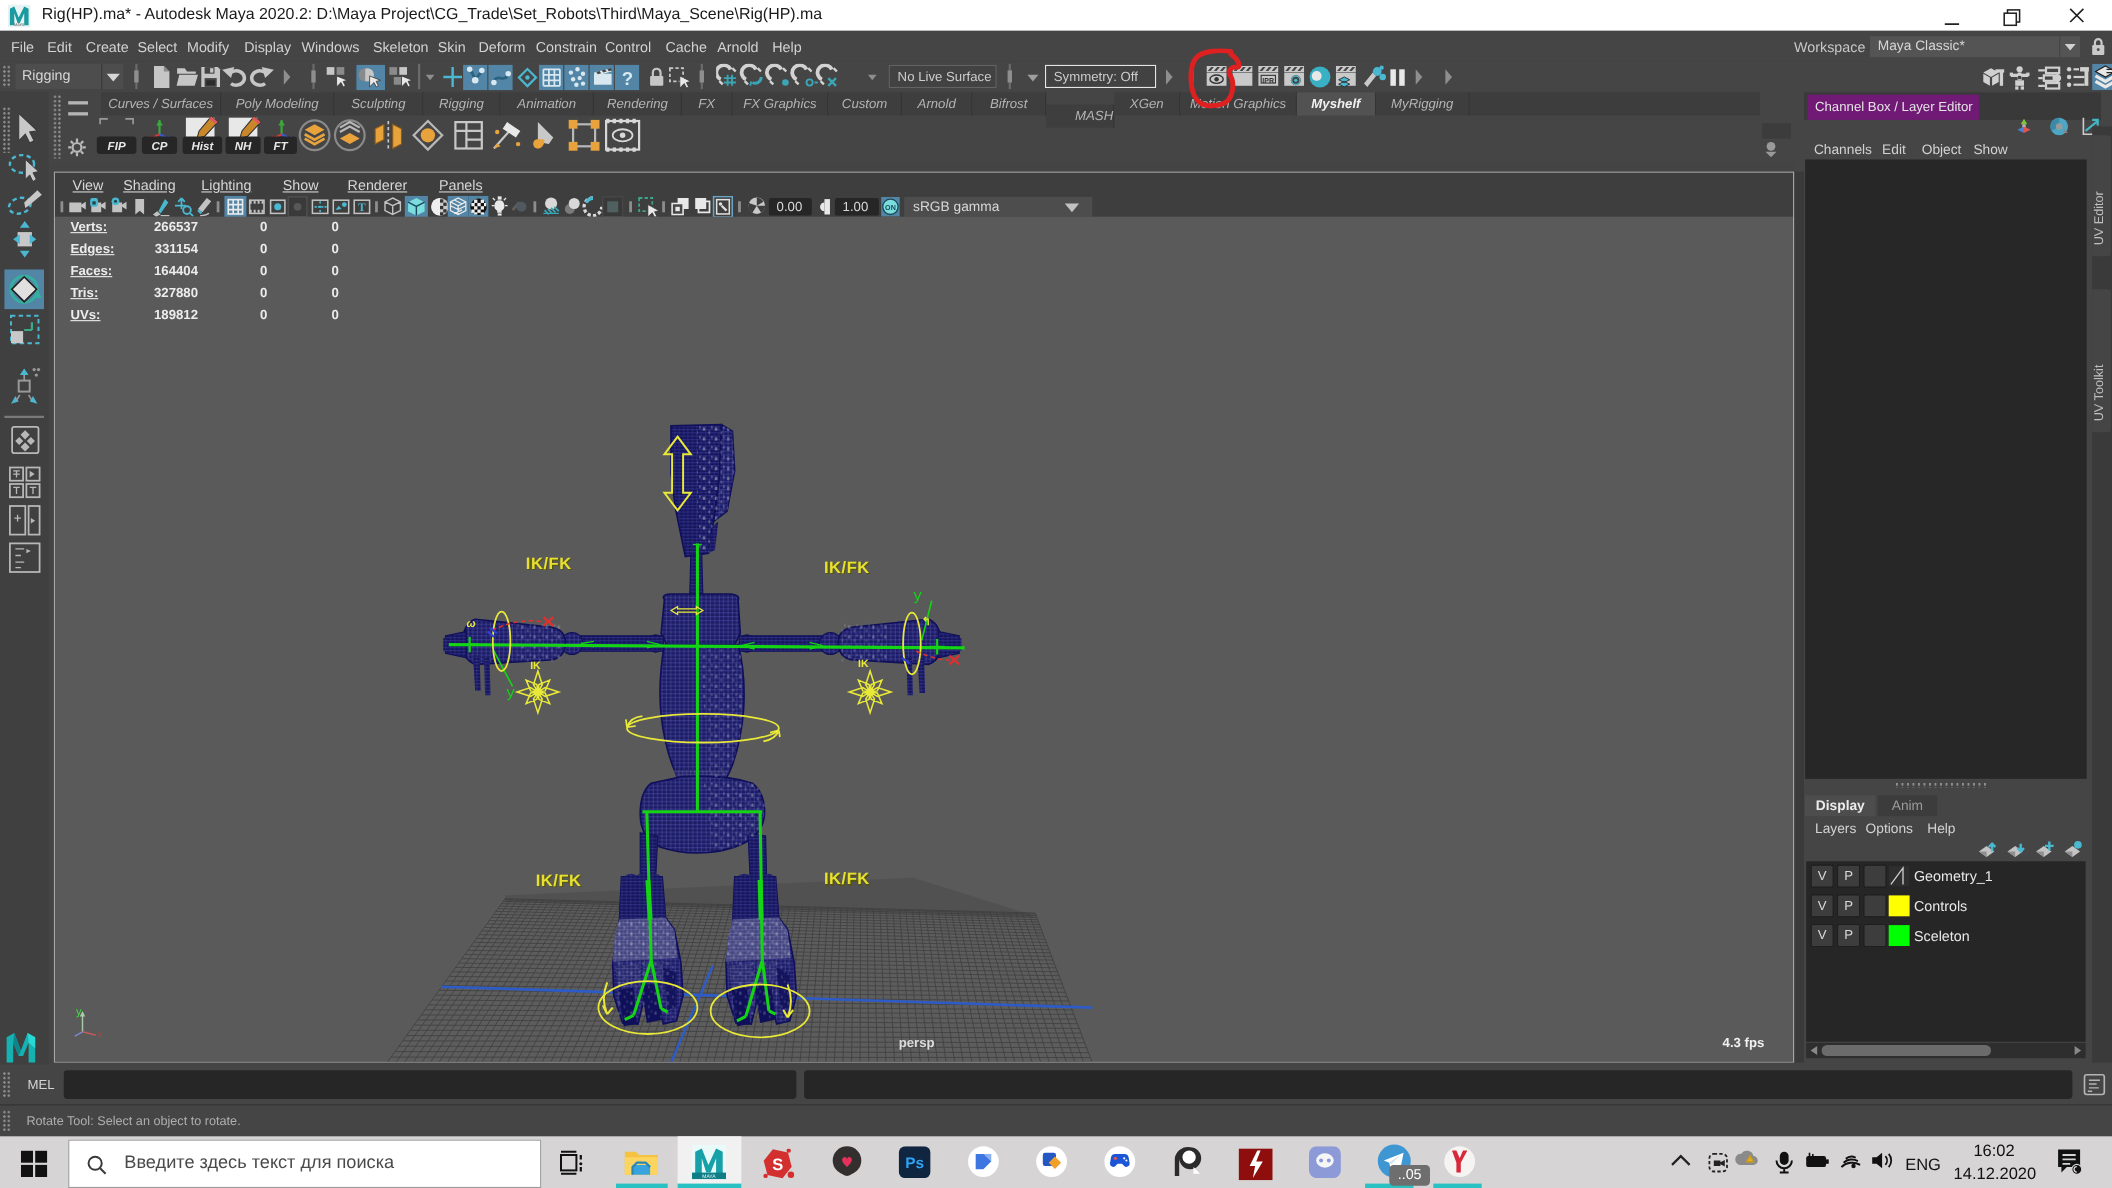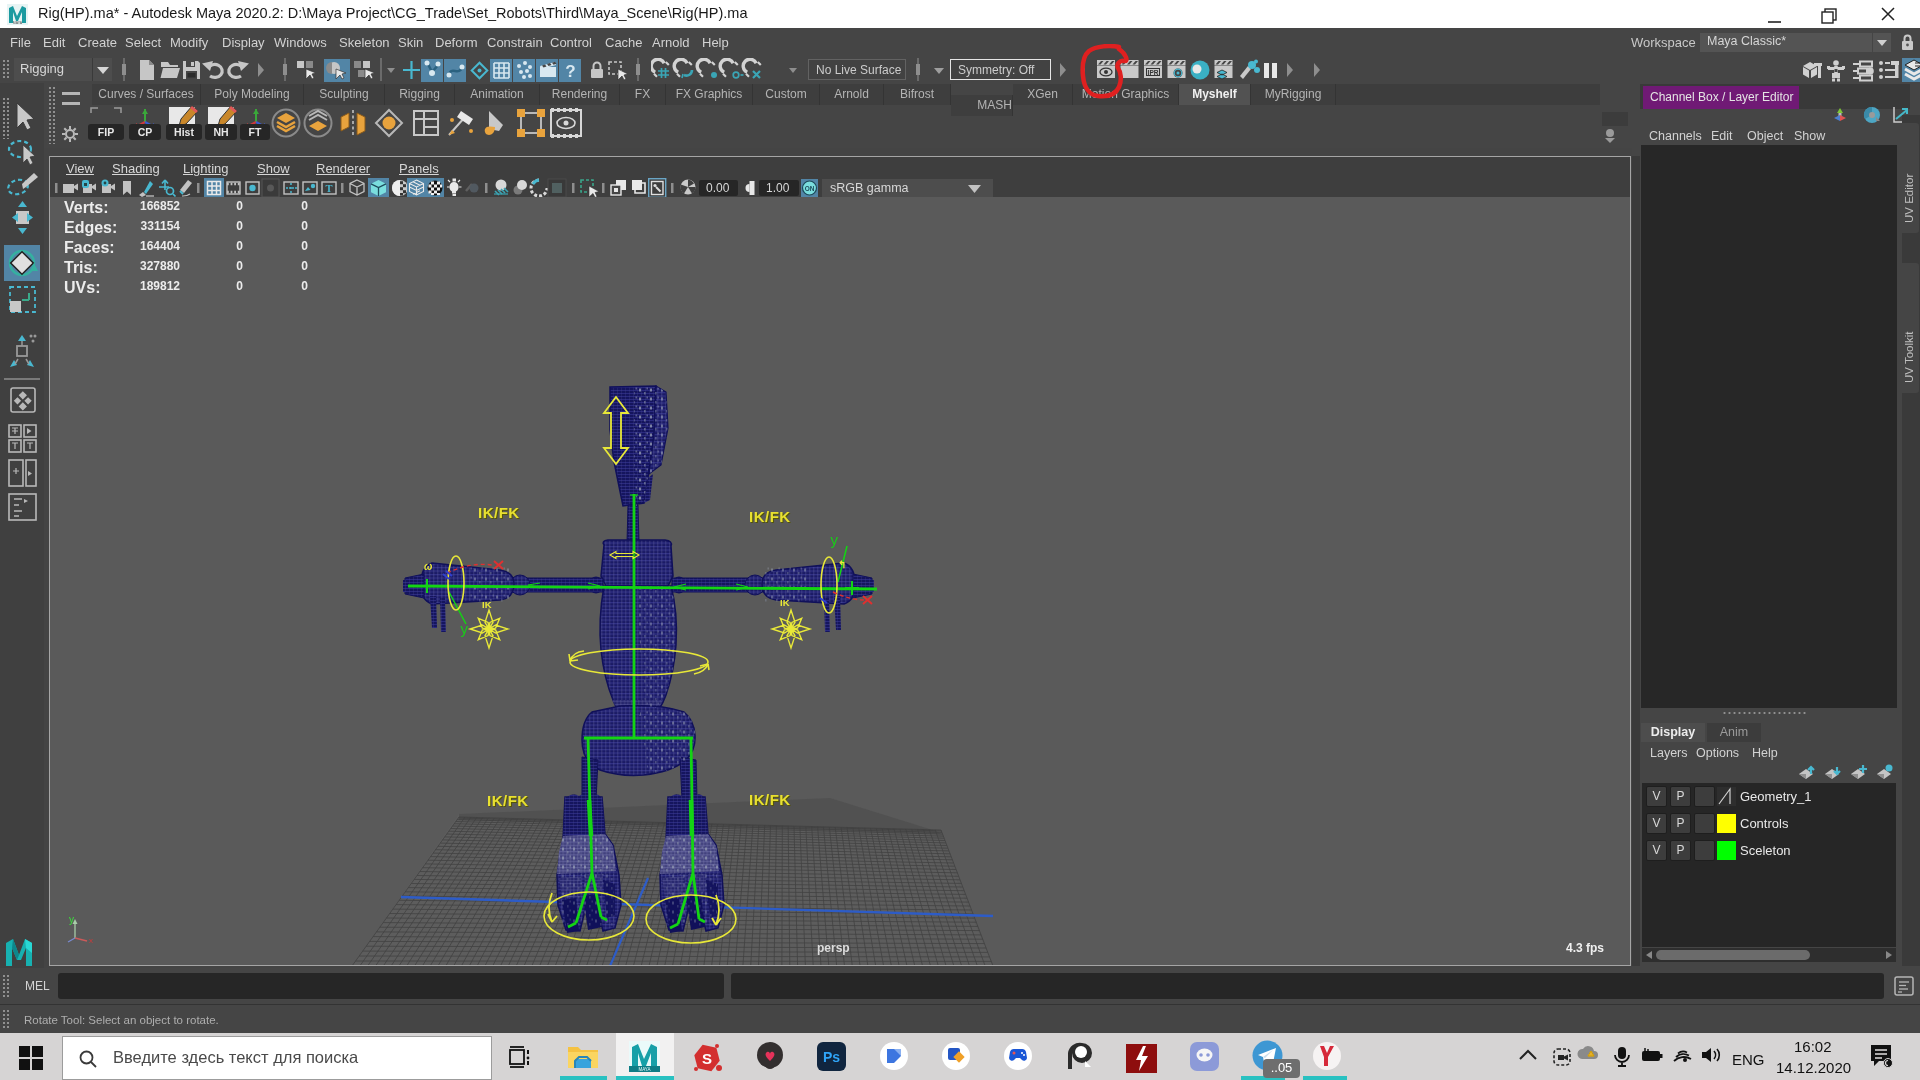--- a/index.html
+++ b/index.html
@@ -3,28 +3,28 @@
 <style>
 * { margin:0; padding:0; box-sizing:border-box; }
 html,body { width:1920px; height:1080px; overflow:hidden;
   font-family:"Liberation Sans", sans-serif; background:#444444; }
 .abs { position:absolute; }
 #titlebar { position:absolute; left:0; top:0; width:1920px; height:28px; background:#ffffff; }
 #titlebar .title { position:absolute; left:38px; top:5px; font-size:14.5px; color:#191919; }
 #menubar { position:absolute; left:0; top:28px; width:1920px; height:28px; background:#454545; }
 .menuitem { position:absolute; top:7px; font-size:13px; color:#d2d2d2; }
 #statusline { position:absolute; left:0; top:56px; width:1920px; height:27px; background:#454545; }
-#shelfarea { position:absolute; left:0; top:83px; width:1920px; height:65px; background:#454545; }
+#shelfarea { position:absolute; left:0; top:83px; width:1920px; height:65px; background:#454545;font-style:italic; }
 #toolbox { position:absolute; left:0; top:83px; width:44px; height:885px; background:#404040; }
 #vp { position:absolute; left:49px; top:156px; width:1582px; height:810px; border:1px solid #a5a5a5; background:#3e3e3e; }
 #vpmenus { position:absolute; left:0; top:0; width:1580px; height:21px; }
 .vpmenu { position:absolute; top:4px; font-size:13px; color:#d6d6d6;text-decoration:underline; }
 #vpicons { position:absolute; left:0; top:21px; width:1580px; height:20px; }
 #vpview { position:absolute; left:0; top:40px; width:1580px; height:768px; background:#5a5a5a; }
-.hudlbl { position:absolute; font-size:16px; font-weight:bold; color:#ececec; }
+.hudlbl { position:absolute; font-size:12px; font-weight:bold; color:#ececec;text-decoration:underline; }
 .hudval { position:absolute; font-size:12px; font-weight:bold; color:#ececec; text-align:right; width:60px; }
 #rightpanel { position:absolute; left:1632px; top:83px; width:288px; height:885px; background:#454545; }
 #melrow { position:absolute; left:0; top:968px; width:1920px; height:36px; background:#454545; }
 #helprow { position:absolute; left:0; top:1004px; width:1920px; height:29px; background:#454545; border-top:1px solid #333; }
 #taskbar { position:absolute; left:0; top:1033px; width:1920px; height:47px; background:#d6d4d4; }
 .grip { position:absolute; width:8px; background-image:radial-gradient(circle, #909090 1px, transparent 1.2px); background-size:4px 4px; }
 .field { position:absolute; background:#4d4d4d; border:1px solid #5c5c5c; color:#d6d6d6; font-size:12.5px; }
 .darkfield { position:absolute; background:#262626; border-radius:3px; }
 .sep { position:absolute; width:2px; background:#6b6b6b; }
 .tab { position:absolute; font-size:12px; color:#b4b4b4; text-align:center; background:#3e3e3e; border-right:1px solid #343434; line-height:21px; height:21px; }
@@ -693,21 +693,21 @@
         <circle cx="8.5" cy="9" r="7" fill="#7adede" stroke="#1d4a5a" stroke-width="1.2"></circle>
         <text x="8.5" y="12" font-size="6.5" font-weight="bold" fill="#1d4a5a" text-anchor="middle">ON</text>
       </svg>
 <div class="abs" style="left:772px;top:1px;width:171px;height:18px;background:#4d4d4d;color:#d8d8d8;font-size:12.5px;padding:2px 0 0 8px">sRGB gamma</div>
 <svg class="abs" style="left:916px;top:5px" width="18" height="12">
         <path d="M2,2 L15,2 L8.5,10 Z" fill="#c2c2c2"></path>
       </svg>
 </div>
 <div id="vpview">
 <div class="hudlbl" style="left:14px;top:2px">Verts:</div>
-<div class="hudval" style="left:70px;top:2px">166852</div>
+<div class="hudval" style="left:70px;top:2px">266537</div>
 <div class="hudval" style="left:133px;top:2px">0</div>
 <div class="hudval" style="left:198px;top:2px">0</div>
 <div class="hudlbl" style="left:14px;top:22px">Edges:</div>
 <div class="hudval" style="left:70px;top:22px">331154</div>
 <div class="hudval" style="left:133px;top:22px">0</div>
 <div class="hudval" style="left:198px;top:22px">0</div>
 <div class="hudlbl" style="left:14px;top:42px">Faces:</div>
 <div class="hudval" style="left:70px;top:42px">164404</div>
 <div class="hudval" style="left:133px;top:42px">0</div>
 <div class="hudval" style="left:198px;top:42px">0</div>

